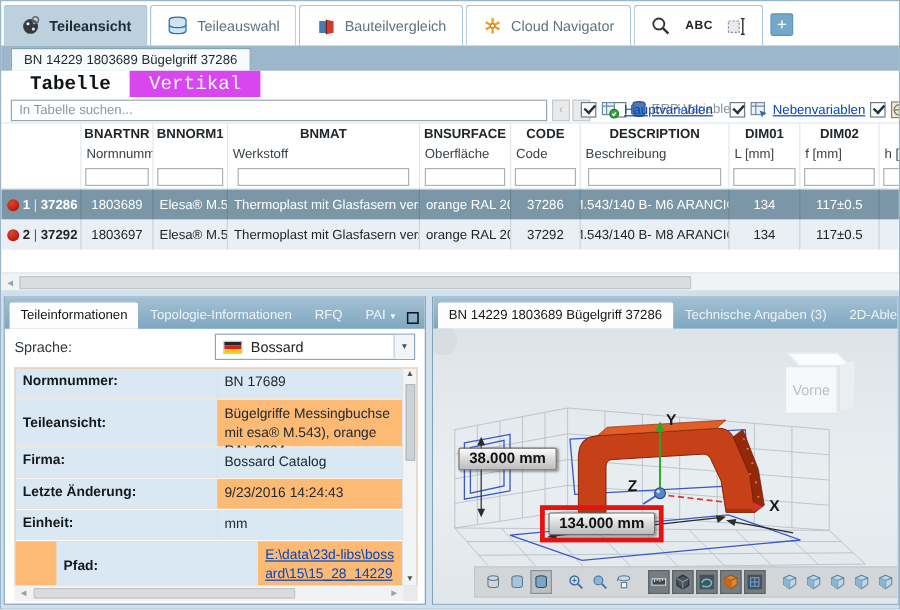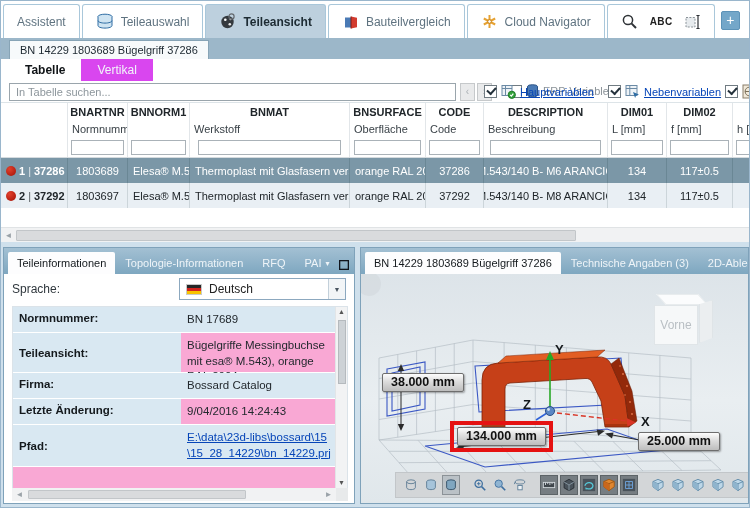--- a/index.html
+++ b/index.html
@@ -14,21 +14,21 @@
   .ttab svg { flex:0 0 auto; }
   .plus-btn { width:19px; height:19px; margin:0 0 8px 4px; background:#74a7c9; border:1px solid #5d93b8; border-radius:2px; color:#fff; font-size:14px; line-height:16px; text-align:center; }
   .abc { font-weight:bold; font-size:10px; color:#222; letter-spacing:.5px; }
 
   
   .doc-strip { position:absolute; left:0; top:37px; width:750px; height:21px; background:#9cb7c9; padding-left:8px; display:flex; align-items:stretch; }
   .doc-tab { background:#f7fafb; border:1px solid #87a4b6; border-bottom:none; color:#1c2830; font-size:11px; display:flex; align-items:center; padding:0 10px; margin-top:2px; }
 
   
   .subtabs { position:absolute; left:0; top:58px; width:750px; height:22px; background:#fff; display:flex; padding-left:8px; }
-  .subtab { height:22px; display:flex; align-items:center; padding:0 16px; font-size:12px; }
+  .subtab { height:22px; display:flex; align-items:center; padding:0 16px; font-size:16px;font-family:Liberation Mono, monospace; }
   .subtab.on { background:#fff; color:#101417; font-weight:bold; }
   .subtab.off { background:#d946ef; color:#f2f7fa; }
 
   
   .search-row { position:absolute; left:0; top:80px; width:750px; height:22px; background:#fff; border-bottom:1px solid #dde4e8; overflow:hidden; }
   .search-input { position:absolute; left:8px; top:2px; width:447px; height:18px; border:1px solid #9aa5ac; font-size:11px; padding:0 6px; color:#333; font-family:"Liberation Sans",sans-serif; }
   .search-input::placeholder { color:#8d969c; }
   .navbtn { position:absolute; top:2px; width:15px; height:18px; background:#e9eaeb; border:1px solid #c6c9cb; color:#aab0b4; font-size:10px; line-height:16px; text-align:center; }
   .filter-item { position:absolute; top:3px; display:flex; align-items:center; gap:4px; font-size:11px; white-space:nowrap; }
   .cbx { width:13px; height:13px; background:#fff; border:1px solid #707b82; position:relative; }
@@ -66,21 +66,21 @@
   .ptab.on { background:#fdfdfe; color:#14191d; }
   .ptab .caret { font-size:8px; margin-left:4px; }
   .pctrl { margin-left:auto; display:flex; align-items:center; gap:10px; padding:0 6px 4px 0; }
 
   
   .spr-row { position:absolute; left:0; top:26px; width:100%; height:30px; display:flex; align-items:center; padding:0 8px; font-size:12px; color:#30383e; }
   .dropdown { margin-left:auto; width:167px; height:22px; border:1px solid #8ca8bf; background:#fff; display:flex; align-items:center; padding-left:6px; gap:7px; font-size:12px; color:#222; position:relative; }
   .flag { width:16px; height:11px; display:flex; flex-direction:column; border:1px solid #c9c9c9; }
   .flag i { flex:1; } .flag i:nth-child(1){background:#262626}.flag i:nth-child(2){background:#d2241f}.flag i:nth-child(3){background:#f8c300}
   .dd-caret { position:absolute; right:0; top:0; width:17px; height:100%; border-left:1px solid #c3d0da; display:flex; align-items:center; justify-content:center; font-size:7px; color:#4a5560; background:#f2f5f7; }
-  .details { position:absolute; left:8px; top:58px; width:336px; height:183px; border:1px solid #dbe3e9; overflow:hidden; background:#f9a8d4; }
+  .details { position:absolute; left:8px; top:58px; width:336px; height:183px; border:1px solid #dbe3e9; overflow:hidden; background:#fdba74; }
   .drow { display:flex; border-bottom:1px solid #fff; }
   .dlabel { width:168px; flex:0 0 auto; background:#d9e8f2; font-weight:bold; font-size:11.5px; color:#14191d; padding:5px 6px; }
   .dval { flex:1; font-size:11.5px; color:#23292e; padding:5px 6px; padding-right:16px; line-height:1.35; }
   .drow:nth-child(odd) .dval { background:#d9e8f2; }
   .dval a { color:#0645b8;text-decoration:underline; }
   .vscroll { position:absolute; right:0; top:0; width:12px; height:100%; background:#f2f3f4; border-left:1px solid #e2e5e7; display:flex; flex-direction:column; align-items:center; }
   .vthumb { width:8px; height:64px; background:#cdd2d6; border:1px solid #b5babe; margin-top:3px; }
   .vs-a { font-size:7px; color:#555; line-height:10px; }
   .lp-hscroll { position:absolute; left:8px; bottom:2px; width:336px; height:13px; background:#f1f2f3; display:flex; align-items:center; }
   .lp-hscroll .sthumb { width:226px; margin-left:1px; height:9px; }
@@ -106,44 +106,41 @@
   .vicon.vactive { background:#bac1c6; border:1px solid #8b9297; }
   .vicon.pressed { background:#767d82; border:1px solid #5d6468; }
   svg { display:block; }
 </style>
 </head>
 <body>
 
 <div class="window" data-name="app-window">
 
   <div class="top-tabs" data-name="main-toolbar">
-    <div class="ttab" data-name="tab-assistent">
-        <span data-name="tab-label">Assistent</span>
-      </div>
-    <div class="ttab" data-name="tab-teileauswahl">
-      <span data-name="database-icon">
-          <svg width="18" height="17" viewBox="0 0 18 17">
-            <ellipse cx="9" cy="3.6" rx="7" ry="2.4" fill="#cfe4f2" stroke="#2e6da4"></ellipse>
-            <path d="M2 3.6v9c0 1.4 3.1 2.5 7 2.5s7-1.1 7-2.5v-9" fill="#cfe4f2" stroke="#2e6da4"></path>
-            <path d="M2 7.6c0 1.4 3.1 2.5 7 2.5s7-1.1 7-2.5" fill="none" stroke="#2e6da4"></path>
-          </svg>
-        </span>
-      <span data-name="tab-label">Teileauswahl</span>
-    </div>
     <div class="ttab active" data-name="tab-teileansicht">
       <span data-name="part-view-icon">
           <svg width="17" height="17" viewBox="0 0 17 17">
             <circle cx="8.5" cy="9" r="6.2" fill="#34393e"></circle>
             <circle cx="6.3" cy="6.8" r="1.3" fill="#fff"></circle>
             <circle cx="10.8" cy="11.2" r="1.3" fill="#e8e8e8"></circle>
             <circle cx="11.5" cy="6.2" r="1" fill="#d8d8d8"></circle>
             <circle cx="12.5" cy="3.5" r="2.6" fill="none" stroke="#64696e" stroke-width="1.2"></circle>
           </svg>
         </span>
       <span data-name="tab-label">Teileansicht</span>
+    </div>
+    <div class="ttab" data-name="tab-teileauswahl">
+      <span data-name="database-icon">
+          <svg width="18" height="17" viewBox="0 0 18 17">
+            <ellipse cx="9" cy="3.6" rx="7" ry="2.4" fill="#cfe4f2" stroke="#2e6da4"></ellipse>
+            <path d="M2 3.6v9c0 1.4 3.1 2.5 7 2.5s7-1.1 7-2.5v-9" fill="#cfe4f2" stroke="#2e6da4"></path>
+            <path d="M2 7.6c0 1.4 3.1 2.5 7 2.5s7-1.1 7-2.5" fill="none" stroke="#2e6da4"></path>
+          </svg>
+        </span>
+      <span data-name="tab-label">Teileauswahl</span>
     </div>
     <div class="ttab" data-name="tab-bauteilvergleich">
       <span data-name="compare-icon">
           <svg width="17" height="17" viewBox="0 0 17 17">
             <path d="M3 4.5h6v10H3z" fill="#4a7ab5"></path>
             <path d="M9 3.5l6 1.2v9.6l-6 1.2z" fill="#d23b2f"></path>
             <path d="M9 3.5v12" stroke="#7c1d14"></path>
           </svg>
         </span>
       <span data-name="tab-label">Bauteilvergleich</span>
@@ -358,42 +355,46 @@
         </div>
       </div>
       <div class="spr-row" data-name="language-row">
         <span data-name="language-label">Sprache:</span>
         <div class="dropdown" data-name="language-dropdown">
           <span class="flag" data-name="german-flag-icon">
               <i></i>
               <i></i>
               <i></i>
             </span>
-          <span data-name="language-value">Deutsch</span>
+          <span data-name="language-value">Bossard</span>
           <span class="dd-caret" data-name="chevron-down-icon">▼</span>
         </div>
       </div>
       <div class="details" data-name="part-details-list">
         <div class="drow" data-name="detail-row" style="height:26px;">
           <div class="dlabel">Normnummer:</div>
           <div class="dval">BN 17689</div>
         </div>
         <div class="drow" data-name="detail-row" style="height:40px;">
           <div class="dlabel" style="display:flex;align-items:center;">Teileansicht:</div>
           <div class="dval">Bügelgriffe Messingbuchse mit esa®  M.543), orange RAL 2004</div>
         </div>
         <div class="drow" data-name="detail-row" style="height:26px;">
           <div class="dlabel">Firma:</div>
           <div class="dval">Bossard Catalog</div>
         </div>
         <div class="drow" data-name="detail-row" style="height:26px;">
           <div class="dlabel">Letzte Änderung:</div>
-          <div class="dval">9/04/2016 14:24:43</div>
-        </div>
-        <div class="drow" data-name="detail-row" style="height:42px;">
+          <div class="dval">9/23/2016 14:24:43</div>
+        </div>
+        <div class="drow" data-name="detail-row" style="height:26px;">
+          <div class="dlabel">Einheit:</div>
+          <div class="dval">mm</div>
+        </div>
+        <div class="drow" data-name="detail-row" style="height:42px;padding-left:34px;">
           <div class="dlabel" style="display:flex;align-items:center;">Pfad:</div>
           <div class="dval" style="word-break:break-all;"><a href="#" data-name="project-path-link">E:\data\23d-libs\bossard\15\15_28_14229\bn_14229.prj</a></div>
         </div>
 
         <div class="vscroll" data-name="details-vertical-scrollbar">
           <span class="vs-a" data-name="scroll-up-icon">▲</span>
           <div class="vthumb" data-name="scrollbar-thumb"></div>
           <span class="vs-a" style="margin-top:auto;" data-name="scroll-down-icon">▼</span>
         </div>
       </div>
@@ -479,21 +480,20 @@
         <div class="vcube" data-name="view-cube">
           <div class="vc-top" data-name="view-cube-top-face"></div>
           <div class="vc-side" data-name="view-cube-side-face"></div>
           <div class="vc-front" data-name="view-cube-front-face">Vorne</div>
         </div>
 
         <div class="dimlabel" style="left:21px; top:99px;" data-name="dimension-label-height">38.000 mm</div>
         <div class="dim-red" style="left:89px; top:147px;" data-name="dimension-highlight-box">
           <div class="dimlabel" data-name="dimension-label-length">134.000 mm</div>
         </div>
-        <div class="dimlabel" style="left:277px; top:158px;" data-name="dimension-label-depth">25.000 mm</div>
 
         <div class="vtoolbar" data-name="viewer-toolbar">
             <span class="vgroup">
               <span class="vicon" data-name="render-wireframe-icon">
                 <svg viewBox="0 0 16 16" width="14" height="14">
                   <ellipse cx="8" cy="4.3" rx="5" ry="2.2" fill="none" stroke="#5b7a92"></ellipse>
                   <path d="M3 4.3v6.7c0 1.3 2.3 2.3 5 2.3s5-1 5-2.3V4.3" fill="none" stroke="#5b7a92"></path>
                 </svg>
               </span>
               <span class="vicon" data-name="render-shaded-icon">

